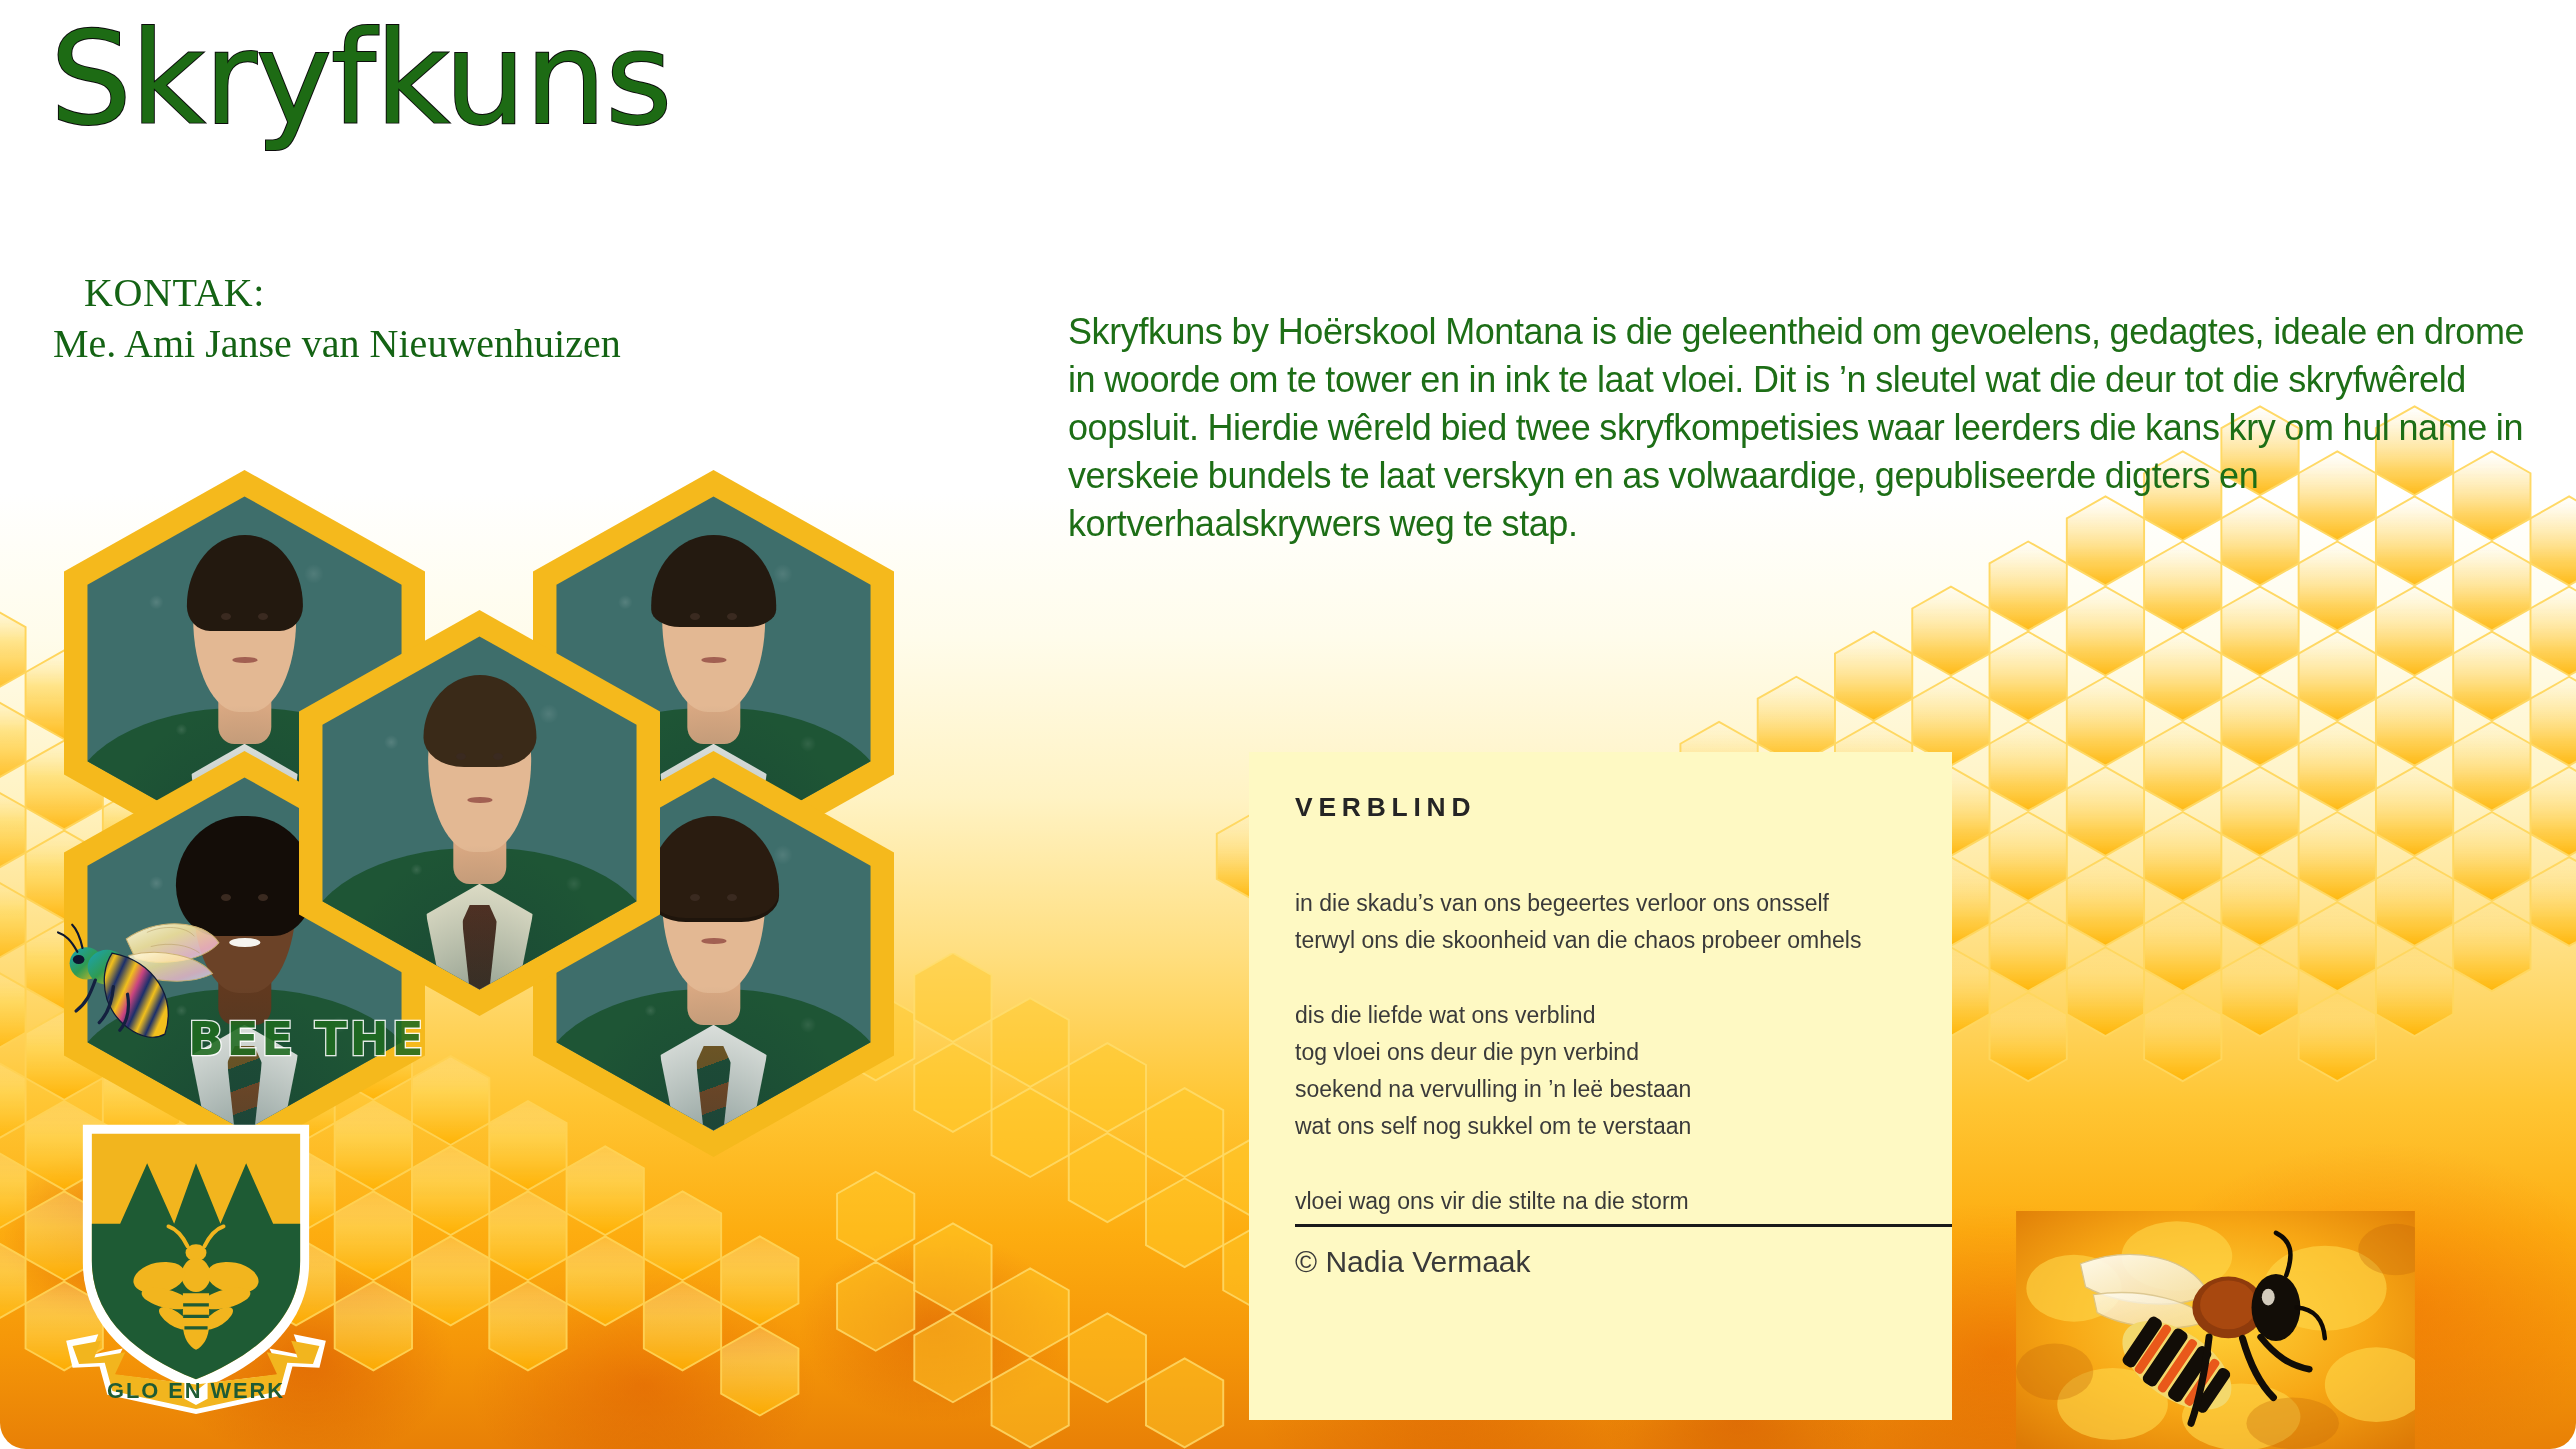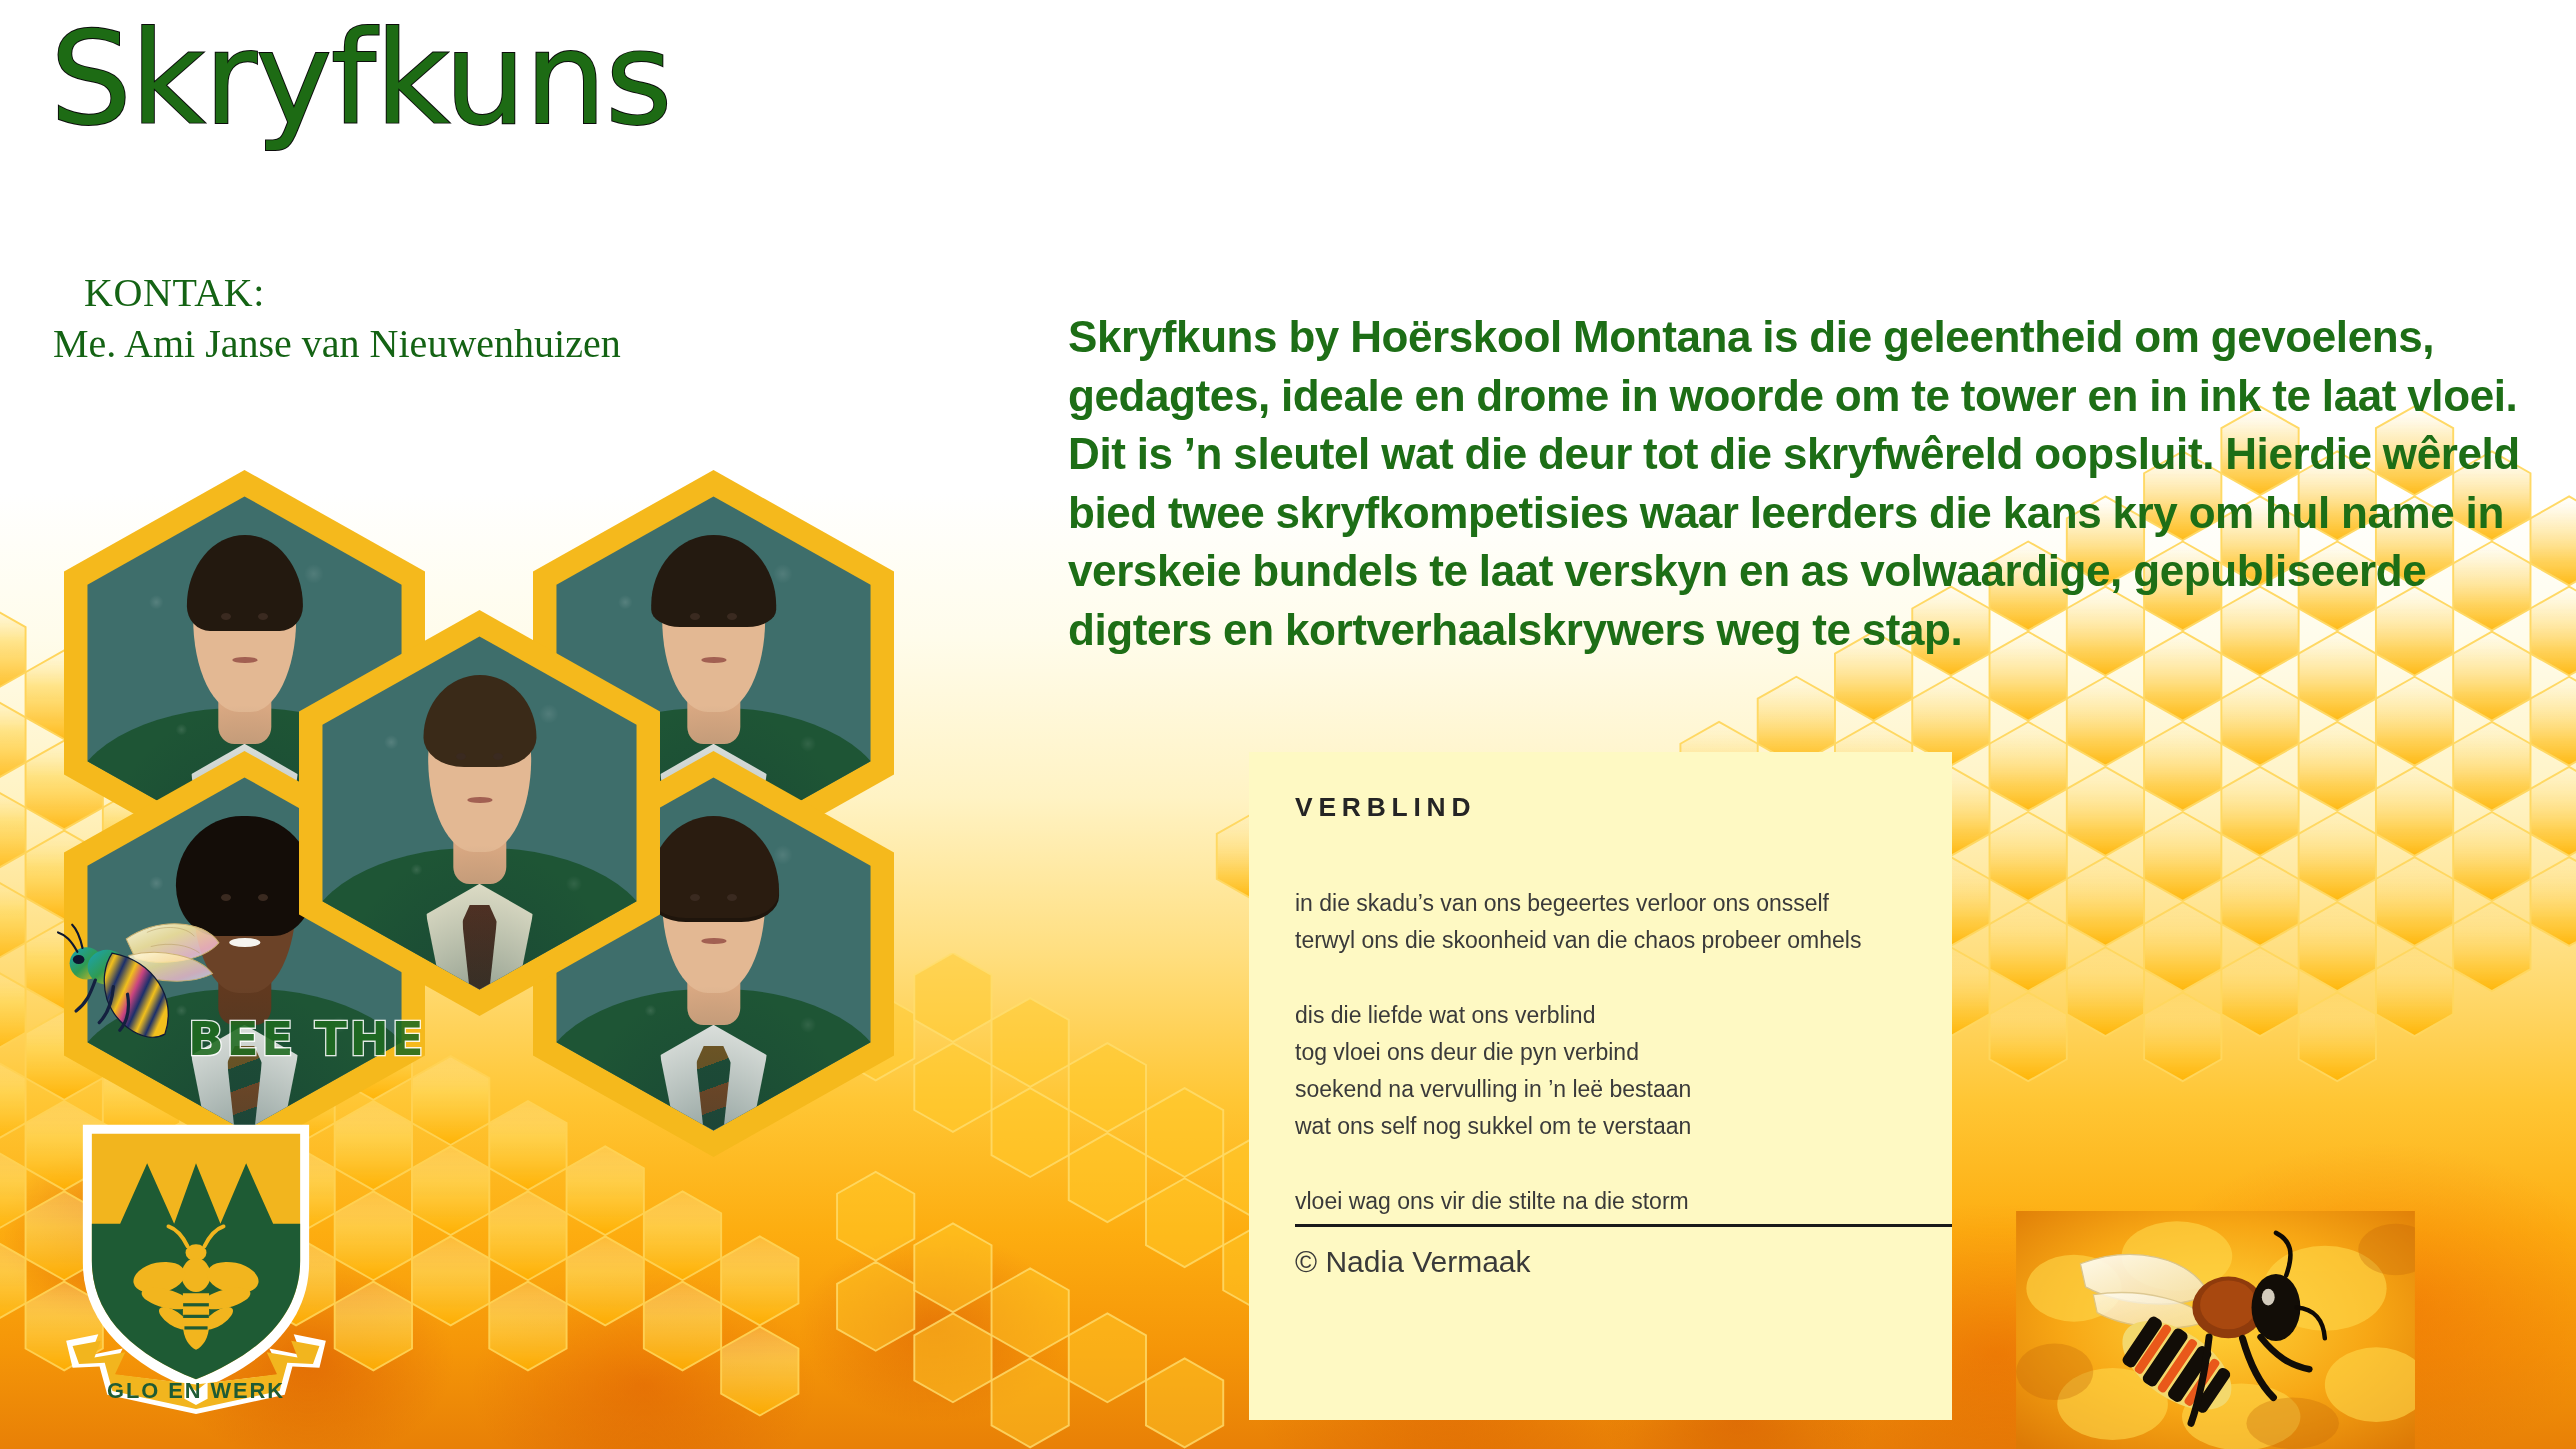--- a/index.html
+++ b/index.html
@@ -10,20 +10,21 @@
     overflow:hidden;
     position:relative;
   }
 
   
   #slide {
     position:absolute; inset:0;
     width:2576px; height:1449px;
     background:#ffffff;
     overflow:hidden;
+    border-radius:26px;
   }
 
   
   .bg-base {
     position:absolute; left:0; top:0; width:2576px; height:1449px;
     background:
       linear-gradient(to bottom,
         #ffffff 0%, #ffffff 34%,
         rgba(255,252,235,1) 44%,
         rgba(255,243,196,1) 55%,
@@ -78,22 +79,22 @@
     white-space:nowrap;
   }
   .contact .c-label { display:block; letter-spacing:0.6px;margin-left:31px; }
   .contact .c-name  { display:block; }
 
   
   .body-text {
     position:absolute; left:1068px; top:308px;
     width:1488px;
     font-family:"Liberation Sans", sans-serif;
-    font-weight:700;
-    font-size:44px;
+    font-weight:400;
+    font-size:36px;
     line-height:1.33;
     color:#1D6E16;
     letter-spacing:-0.4px;
     word-spacing:-0.6px;
   }
 
   
   #cluster { position:absolute; left:64px; top:470px; width:831px; height:580px; }
   .hexcell { position:absolute; }
   .hexcell .outer {

